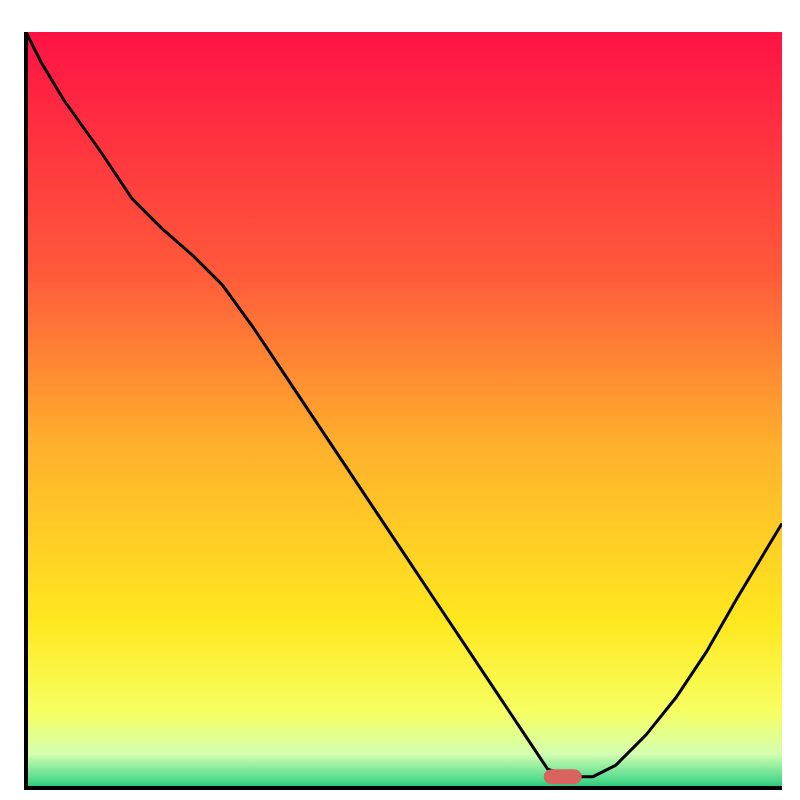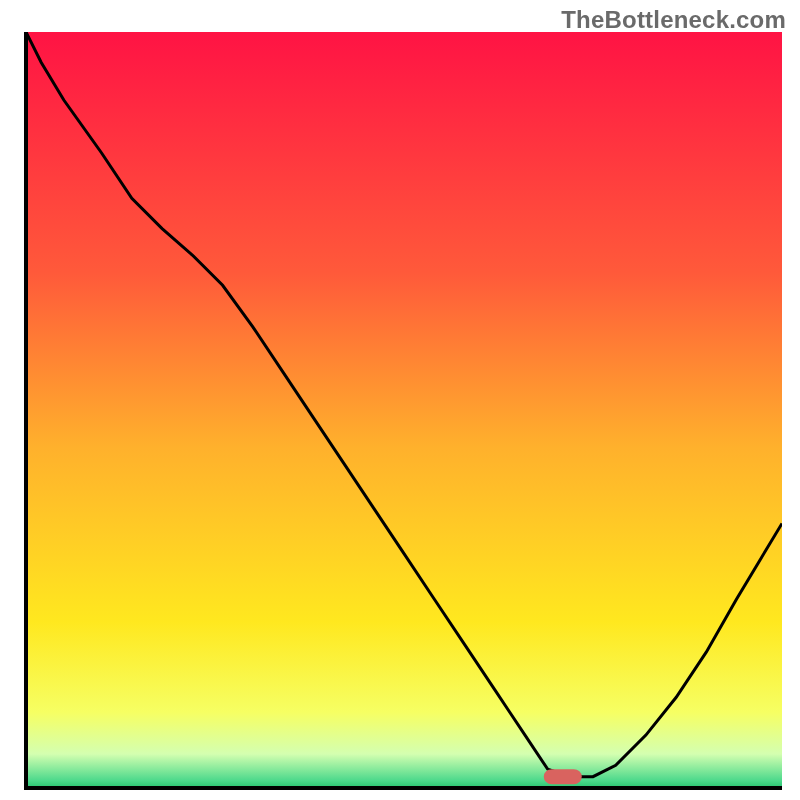--- a/index.html
+++ b/index.html
@@ -31,21 +31,20 @@
     left: 0;
     width: 800px;
     height: 800px;
   }
 </style>
 </head>
 <body>
 
 <div class="chart-container">
 
-  <div class="watermark">TheBottleneck.com</div>
 
   <svg class="chart" viewBox="0 0 800 800" preserveAspectRatio="none">
     <defs>
       <linearGradient id="bg-grad" x1="0" y1="0" x2="0" y2="1">
 
       <stop offset="0%" stop-color="#ff1344"></stop>
           <stop offset="32%" stop-color="#ff5a3a"></stop>
           <stop offset="55.00000000000001%" stop-color="#ffb12c"></stop>
           <stop offset="78%" stop-color="#ffe81f"></stop>
           <stop offset="90%" stop-color="#f6ff63"></stop>

